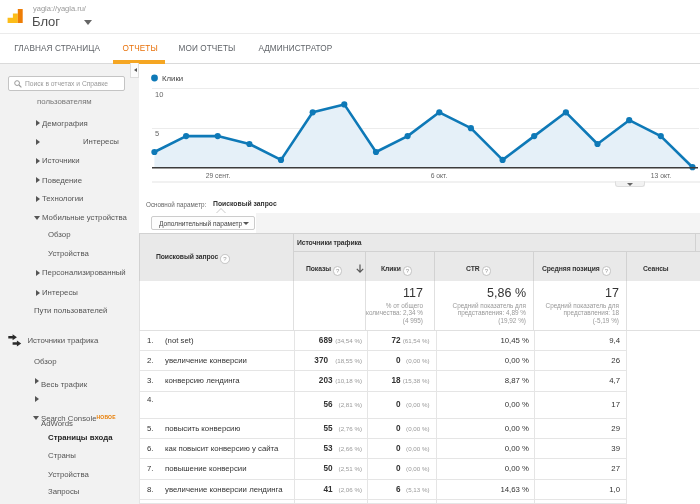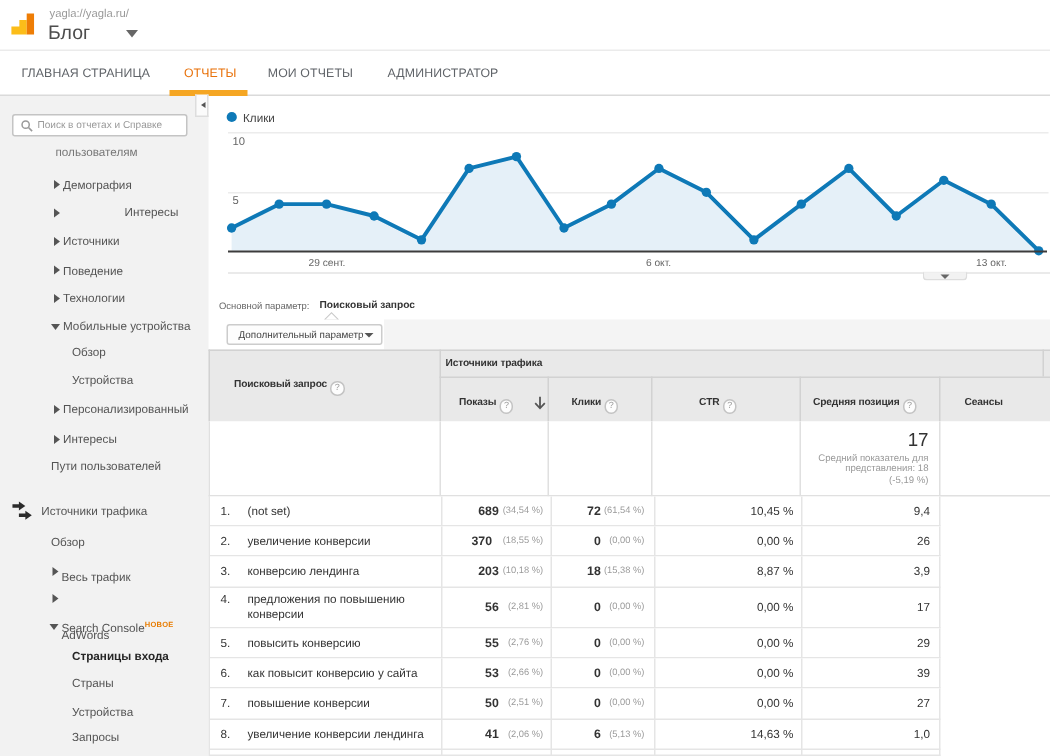--- a/index.html
+++ b/index.html
@@ -198,20 +198,28 @@
   <div class="hcell" style="left:542px;top:265px;">Средняя позиция<span class="qm">?</span></div>
   <div class="hcell" style="left:643px;top:265px;">Сеансы</div>
 
   <div id="totals"></div>
   <div class="vline" style="left:293px;top:281px;height:50px;background:#e0e0e0;"></div>
   <div class="vline" style="left:365px;top:281px;height:50px;background:#e0e0e0;"></div>
   <div class="vline" style="left:434px;top:281px;height:50px;background:#e0e0e0;"></div>
   <div class="vline" style="left:533px;top:281px;height:50px;background:#e0e0e0;"></div>
   <div class="vline" style="left:626px;top:281px;height:50px;background:#e0e0e0;"></div>
   <div class="hline" style="left:139px;top:330px;width:561px;background:#e0e0e0;"></div>
+  <div class="tot" style="left:366px;top:286.5px;width:57px;">
+      <div class="totnum">117</div>
+      <div class="totsub">% от общего<br>количества: 2,34 %<br>(4 995)</div>
+    </div>
+  <div class="tot" style="left:435px;top:286.5px;width:91px;">
+      <div class="totnum">5,86 %</div>
+      <div class="totsub">Средний показатель для<br>представления: 4,89 %<br>(19,92 %)</div>
+    </div>
   <div class="tot" style="left:534px;top:286.5px;width:85px;">
       <div class="totnum">17</div>
       <div class="totsub">Средний показатель для<br>представления: 18<br>(-5,19 %)</div>
     </div>
 
   <div id="rows">
       <div class="row" style="height:20px">
         <div class="idx" style="top:5px">1.</div>
         <div class="qry" style="top:5px">(not set)</div>
         <div class="cell b" style="left:100px;top:5px;width:92.5px;">689</div>
@@ -240,29 +248,28 @@
         <div class="vline" style="left:394px;top:0;height:20px;background:#e5e5e5;"></div>
       </div>
       <div class="row" style="height:20.5px">
         <div class="idx" style="top:5.25px">3.</div>
         <div class="qry" style="top:5.25px">конверсию лендинга</div>
         <div class="cell b" style="left:100px;top:5.25px;width:92.5px;">203</div>
         <div class="cell pct" style="left:160px;top:6.25px;width:62px;">(10,18 %)</div>
         <div class="cell b" style="left:200px;top:5.25px;width:60.5px;">18</div>
         <div class="cell pct" style="left:240px;top:6.25px;width:49.5px;">(15,38 %)</div>
         <div class="cell" style="left:300px;top:5.25px;width:89px;">8,87 %</div>
-        <div class="cell" style="left:400px;top:5.25px;width:80px;">3,9</div>
+        <div class="cell" style="left:400px;top:5.25px;width:80px;">4,7</div>
         <div class="vline" style="left:154px;top:0;height:20.5px;background:#e5e5e5;"></div>
         <div class="vline" style="left:226.5px;top:0;height:20.5px;background:#e5e5e5;"></div>
         <div class="vline" style="left:295.5px;top:0;height:20.5px;background:#e5e5e5;"></div>
         <div class="vline" style="left:394px;top:0;height:20.5px;background:#e5e5e5;"></div>
       </div>
       <div class="row" style="height:27px">
         <div class="idx" style="top:3px">4.</div>
-        <div class="qry" style="top:3px">предложения по повышению<br>конверсии</div>
         <div class="cell b" style="left:100px;top:8.5px;width:92.5px;">56</div>
         <div class="cell pct" style="left:160px;top:9.5px;width:62px;">(2,81 %)</div>
         <div class="cell b" style="left:200px;top:8.5px;width:60.5px;">0</div>
         <div class="cell pct" style="left:240px;top:9.5px;width:49.5px;">(0,00 %)</div>
         <div class="cell" style="left:300px;top:8.5px;width:89px;">0,00 %</div>
         <div class="cell" style="left:400px;top:8.5px;width:80px;">17</div>
         <div class="vline" style="left:154px;top:0;height:27px;background:#e5e5e5;"></div>
         <div class="vline" style="left:226.5px;top:0;height:27px;background:#e5e5e5;"></div>
         <div class="vline" style="left:295.5px;top:0;height:27px;background:#e5e5e5;"></div>
         <div class="vline" style="left:394px;top:0;height:27px;background:#e5e5e5;"></div>

